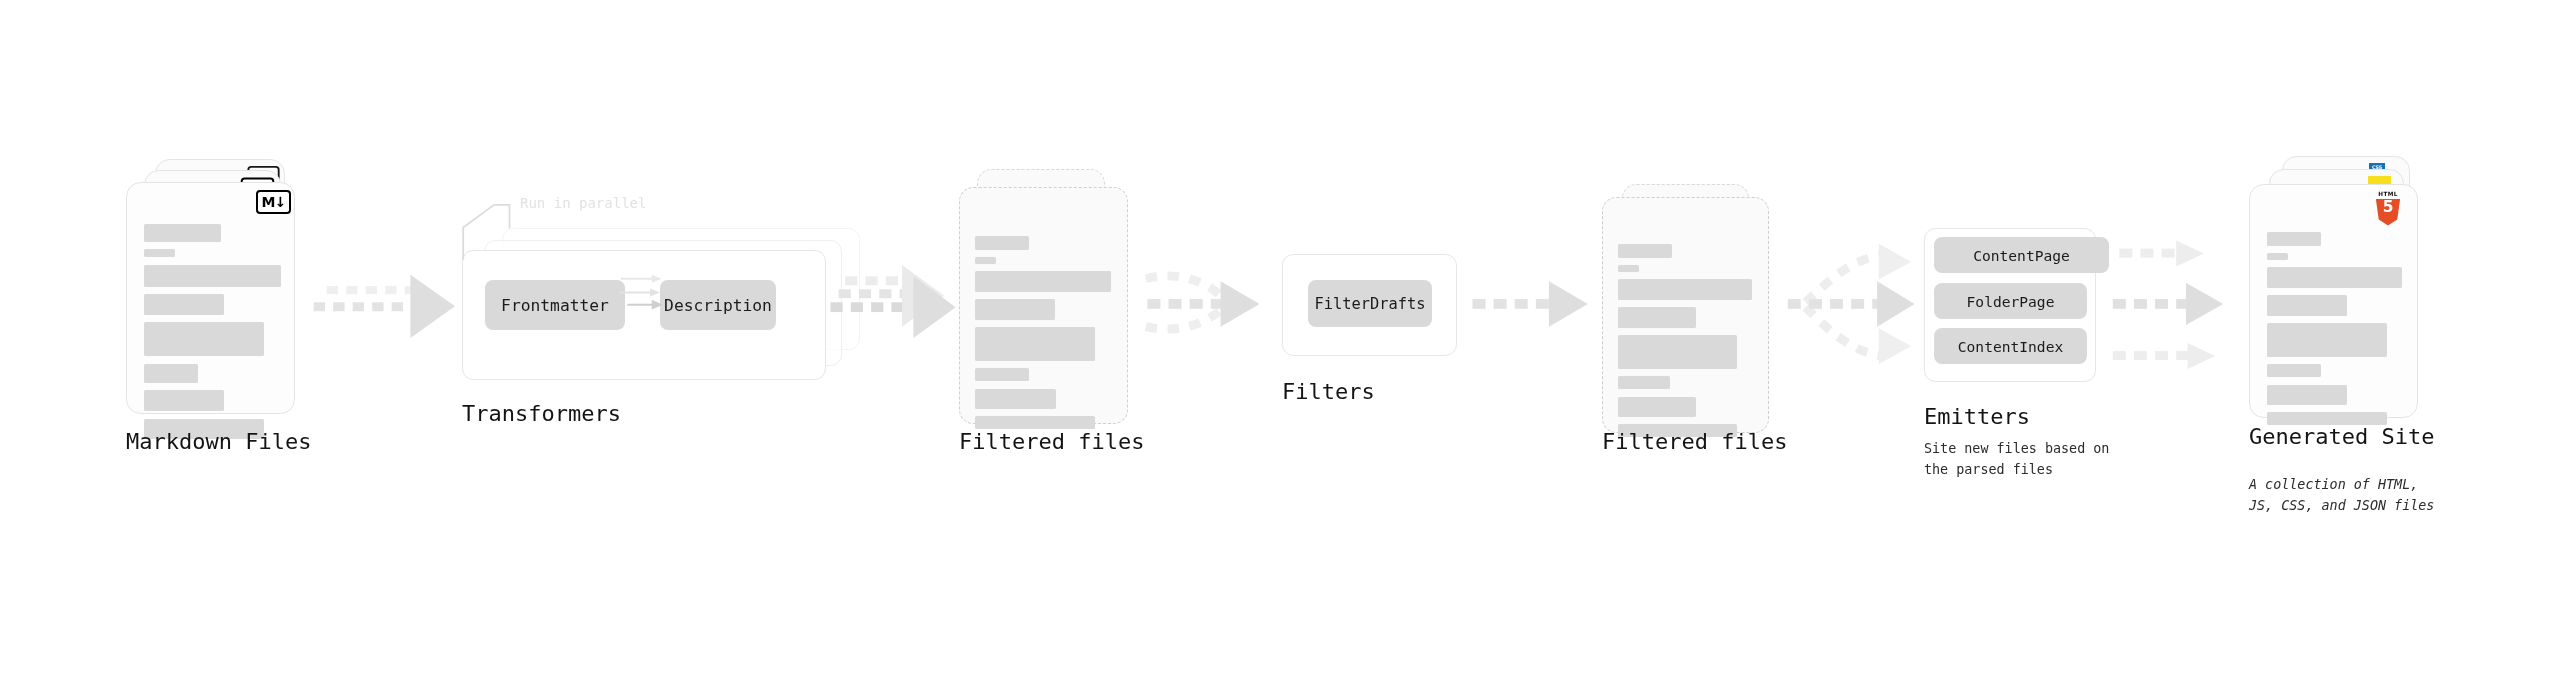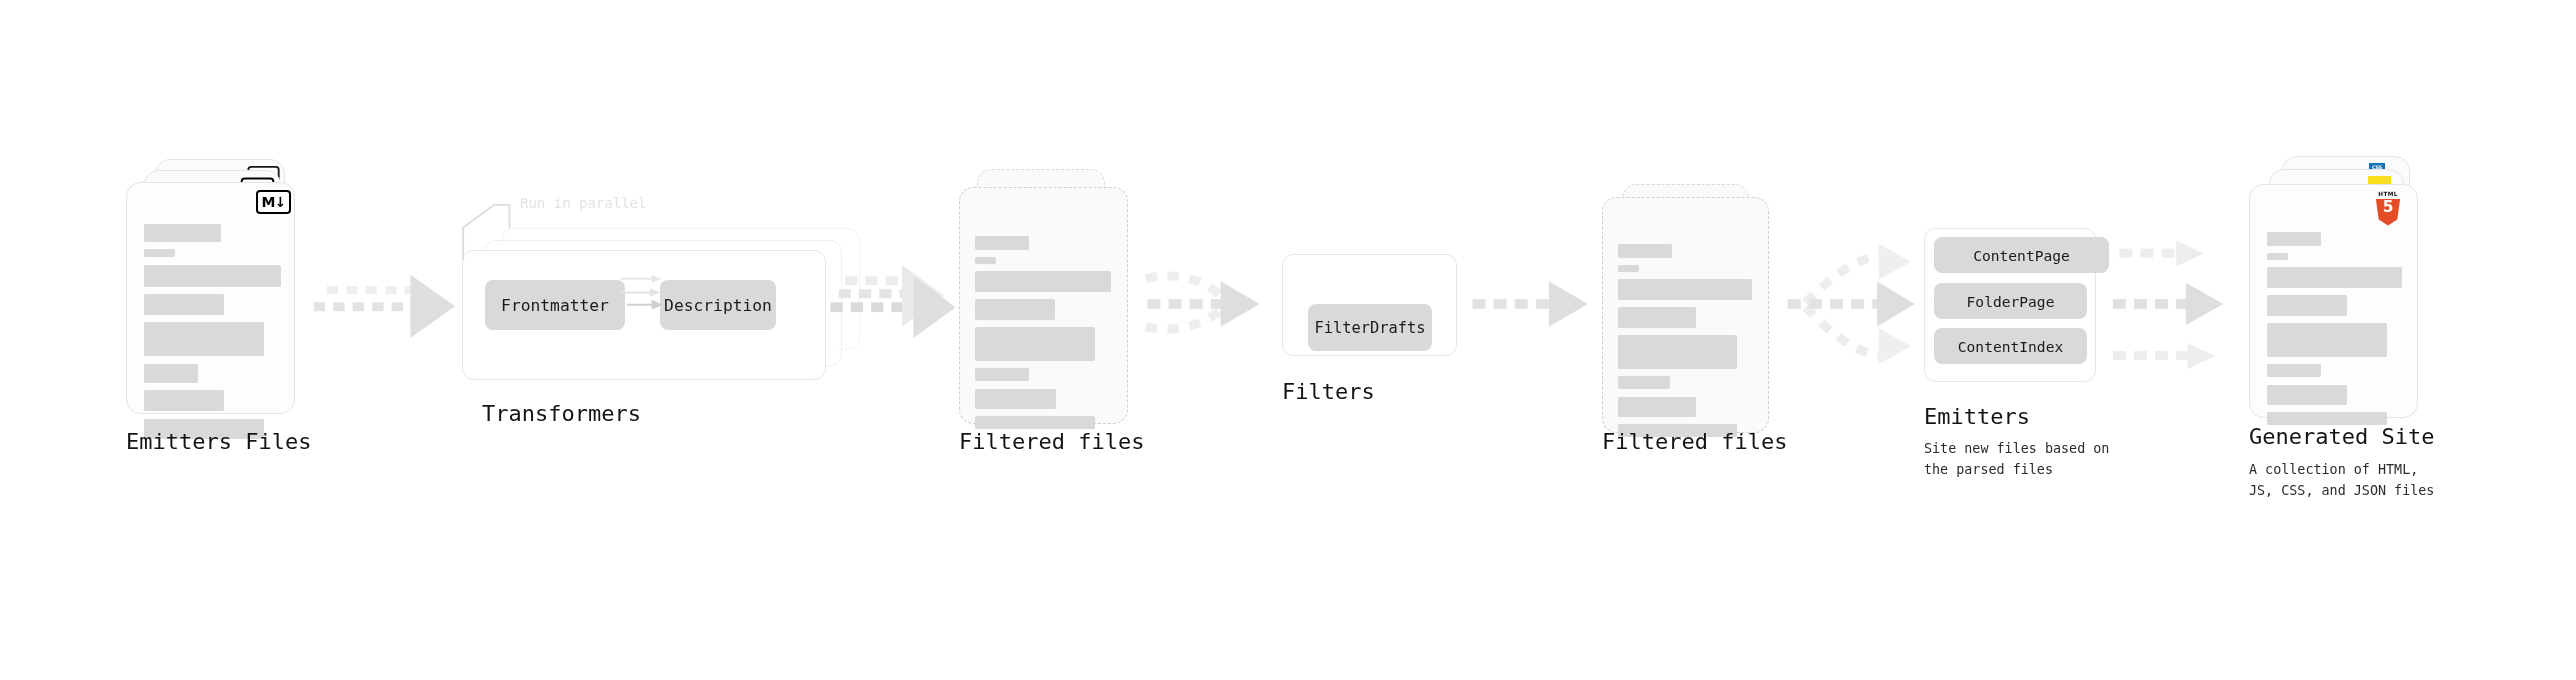--- a/index.html
+++ b/index.html
@@ -177,21 +177,21 @@
       <div class="bar" style="width:77px;height:18px;"></div>
       <div class="bar" style="width:31px;height:8.1px;"></div>
       <div class="bar" style="width:137px;height:22px;"></div>
       <div class="bar" style="width:80px;height:21px;"></div>
       <div class="bar" style="width:120px;height:34px;"></div>
       <div class="bar" style="width:54px;height:19.5px;"></div>
       <div class="bar" style="width:80px;height:21px;"></div>
       <div class="bar" style="width:120px;height:20.3px;"></div>
     </div>
   </div>
-  <div class="cap-title" style="left:126px; top:429px;">Emitters Files</div>
+  <div class="cap-title" style="left:126px; top:429px;">Markdown Files</div>
 
   <svg class="ov" width="2576" height="681" viewBox="0 0 3170 838">
     <g fill="#e3e3e3">
       <g opacity=".55">
         <rect x="402" y="352" width="14" height="10"></rect>
           <rect x="426" y="352" width="14" height="10"></rect>
         <rect x="450" y="352" width="14" height="10"></rect>
           <rect x="474" y="352" width="14" height="10"></rect>
         <rect x="498" y="352" width="14" height="10"></rect>
       </g>
@@ -233,21 +233,21 @@
       <line x1="772" y1="375" x2="804" y2="375"></line>
     </g>
     <polygon points="802,369 816,375 802,381" fill="#cfcfcf"></polygon>
 
     <g stroke="#dcdcdc" stroke-width="2.2" fill="none">
       <path d="M 570 320 L 570 280 L 608 252 L 627 252 L 627 281"></path>
     </g>
   </svg>
   <div class="cap-note" style="left:520px; top:195px;">Run in parallel</div>
 
-  <div class="cap-title" style="left:482px; top:401px;">Transformers</div>
+  <div class="cap-title" style="left:462px; top:401px;">Transformers</div>
 
   <svg class="ov" width="2576" height="681" viewBox="0 0 3170 838">
     <g fill="#ececec">
       <rect x="1040" y="340" width="15" height="11"></rect>
         <rect x="1065" y="340" width="15" height="11"></rect>
       <rect x="1090" y="340" width="15" height="11"></rect>
         <rect x="1115" y="340" width="15" height="11"></rect>
     </g>
     <g fill="#e4e4e4">
       <rect x="1032" y="356" width="15" height="11"></rect>
@@ -290,21 +290,21 @@
     <g fill="#e2e2e2">
       <rect x="1412" y="368" width="16" height="12"></rect>
         <rect x="1438" y="368" width="16" height="12"></rect>
       <rect x="1464" y="368" width="16" height="12"></rect>
         <rect x="1490" y="368" width="16" height="12"></rect>
     </g>
     <polygon points="1502,346 1550,374 1502,402" fill="#dedede"></polygon>
   </svg>
 
   <div class="pbox" style="left:1282px; top:254px; width:175px; height:102px;"></div>
-  <div class="chip" style="left:1308px; top:280px; width:124px; height:47px; font-size:15.4px;margin-top:24px;">FilterDrafts</div>
+  <div class="chip" style="left:1308px; top:280px; width:124px; height:47px; font-size:15.4px;">FilterDrafts</div>
   <div class="cap-title" style="left:1282px; top:379px;">Filters</div>
 
   <svg class="ov" width="2576" height="681" viewBox="0 0 3170 838">
     <g fill="#e2e2e2">
       <rect x="1812" y="368" width="16" height="12"></rect>
         <rect x="1838" y="368" width="16" height="12"></rect>
       <rect x="1864" y="368" width="16" height="12"></rect>
         <rect x="1890" y="368" width="16" height="12"></rect>
       <rect x="1916" y="368" width="16" height="12"></rect>
     </g>
@@ -391,17 +391,17 @@
       <div class="bar" style="width:21px;height:6.5px;"></div>
       <div class="bar" style="width:135px;height:21px;"></div>
       <div class="bar" style="width:80px;height:20.3px;"></div>
       <div class="bar" style="width:120px;height:34px;"></div>
       <div class="bar" style="width:54px;height:13px;"></div>
       <div class="bar" style="width:80px;height:20.3px;"></div>
       <div class="bar" style="width:120px;height:13px;"></div>
     </div>
   </div>
   <div class="cap-title" style="left:2249px; top:424px;">Generated Site</div>
-  <div class="cap-sub" style="left:2249px; top:460px;">A collection of HTML,
+  <div class="cap-sub" style="left:2249px; top:475px;font-style:italic;">A collection of HTML,
 JS, CSS, and JSON files</div>
 
 </div>
 
 
 </body></html>

